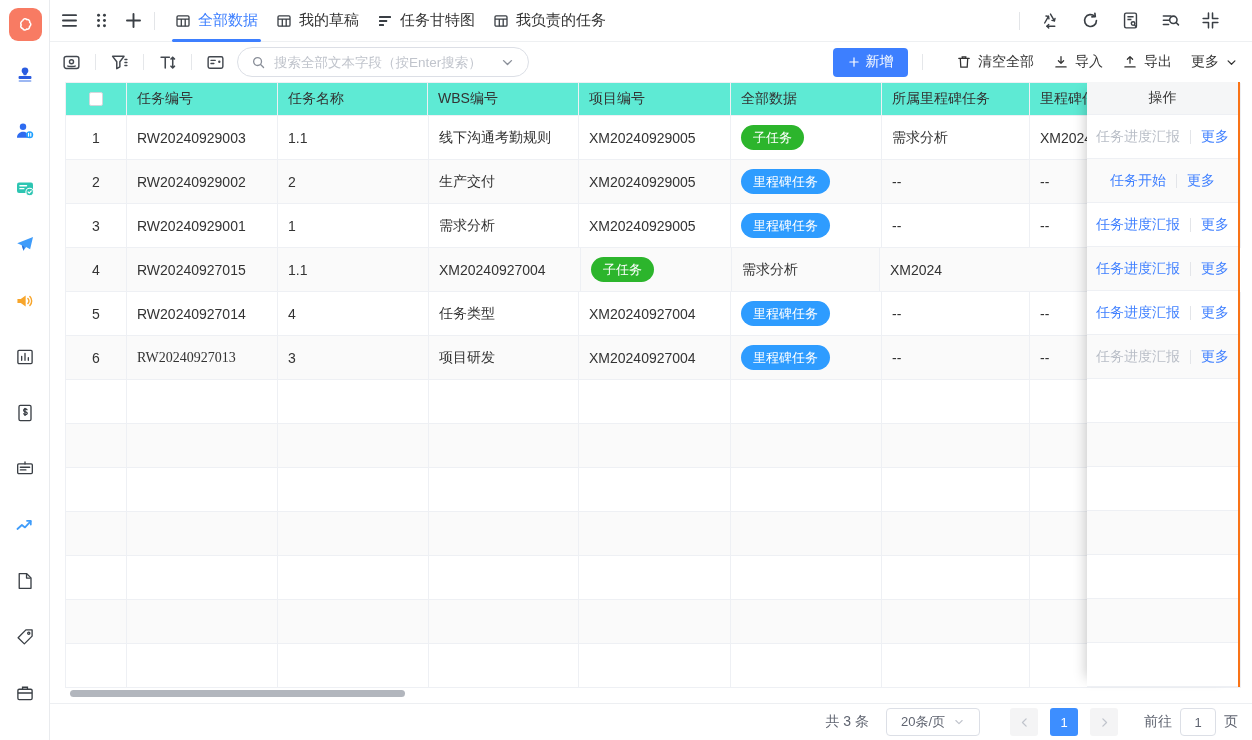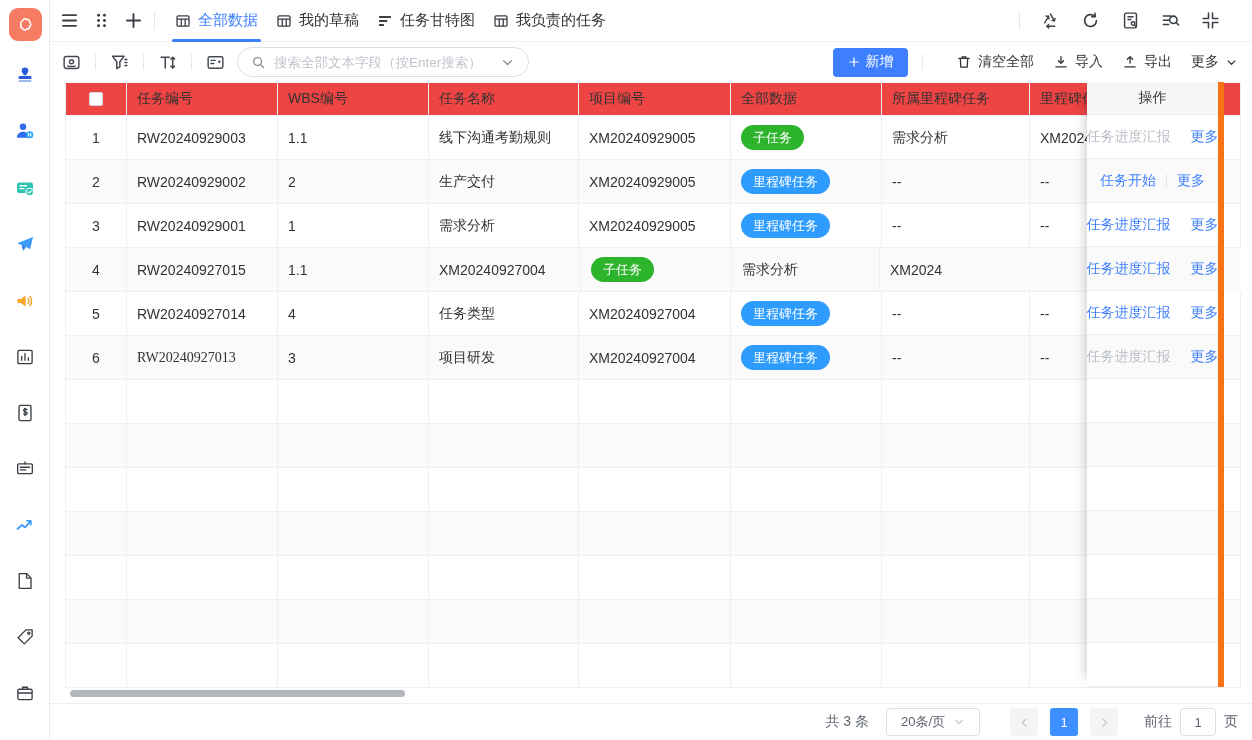--- a/index.html
+++ b/index.html
@@ -49,32 +49,32 @@
   #add-btn .ic{width:12px;height:12px;color:#fff}
   .tb-action{display:flex;align-items:center;gap:6px;font-size:14px;color:#333;cursor:pointer;margin-left:19px;white-space:nowrap}
   .tb-action .ic{width:16px;height:16px;color:#333}
   .tb-action .ic.small{width:13px;height:13px}
 
   
   #tablewrap{position:relative;height:621px;flex:none;overflow:hidden}
   #grid{position:absolute;left:15px;top:0;width:1175px;border-left:1px solid #eef0f4;border-top:1px solid #eef0f4}
   .trow{display:flex;height:44px;background:#fff}
   .trow.even{background:#fafafa}
-  .trow.thead{height:33px;background:#ef4444}
+  .trow.thead{height:33px;background:#5eead4}
   .tcell{flex:none;display:flex;align-items:center;padding:0 10px;font-size:14px;color:#333;
     border-right:1px solid #eef0f4;border-bottom:1px solid #eef0f4;overflow:hidden;white-space:nowrap}
   .tcell.center{justify-content:center;padding:0}
   .thead .tcell{color:#333;font-weight:500}
   .checkbox{width:14px;height:14px;border:1px solid #d3d6dc;border-radius:2px;background:#fff;cursor:pointer}
   .pill{display:inline-flex;align-items:center;height:25px;padding:0 12px;border-radius:13px;
     color:#fff;font-size:13px;white-space:nowrap}
 
   
-  #opcol{position:absolute;top:0;left:1037px;width:137px;background:#d946ef;
-    box-shadow:-10px 0 12px -9px rgba(0,0,0,0.22);border-right:6px solid #f97316}
+  #opcol{position:absolute;top:0;left:1037px;width:153px;background:#d946ef;
+    box-shadow:-10px 0 12px -9px rgba(0,0,0,0.22);border-right:2px solid #f97316}
   .oprow{height:44px;display:flex;align-items:center;justify-content:center;border-bottom:1px solid #eef0f4;background:#fff}
   .oprow.even{background:#fafafa}
   .oprow.ophead{height:33px;background:#f5f6f7;font-size:14px;color:#333;font-weight:500}
   .opbtn{font-size:14px;color:#4080FF;cursor:pointer;white-space:nowrap}
   .opbtn.disabled{color:#b9bec7;cursor:default}
   .opdiv{width:1px;height:14px;background:#e3e5e9;margin:0 10px}
 
   #hscroll{position:absolute;left:20px;top:608px;width:335px;height:7px;border-radius:4px;background:#b2b6bd;cursor:pointer}
 
   
@@ -383,22 +383,22 @@
         </div>
     </div>
 
     <div id="tablewrap">
       <div id="grid">
           <div class="trow thead">
             <div class="tcell center" style="width: 61px;">
               <div class="checkbox"></div>
             </div>
             <div class="tcell" style="width: 151px;">任务编号</div>
+            <div class="tcell" style="width: 150px;">任务名称</div>
             <div class="tcell" style="width: 151px;">WBS编号</div>
-            <div class="tcell" style="width: 150px;">任务名称</div>
             <div class="tcell" style="width: 152px;">项目编号</div>
             <div class="tcell" style="width: 151px;">全部数据</div>
             <div class="tcell" style="width: 148px;">所属里程碑任务</div>
             <div class="tcell" style="width: 211px;">里程碑任务</div>
           </div>
           <div class="trow">
             <div class="tcell center" style="width: 61px;">1</div>
             <div class="tcell" style="width: 151px;">RW20240929003</div>
             <div class="tcell" style="width: 151px;">1.1</div>
             <div class="tcell" style="width: 150px;">线下沟通考勤规则</div>

